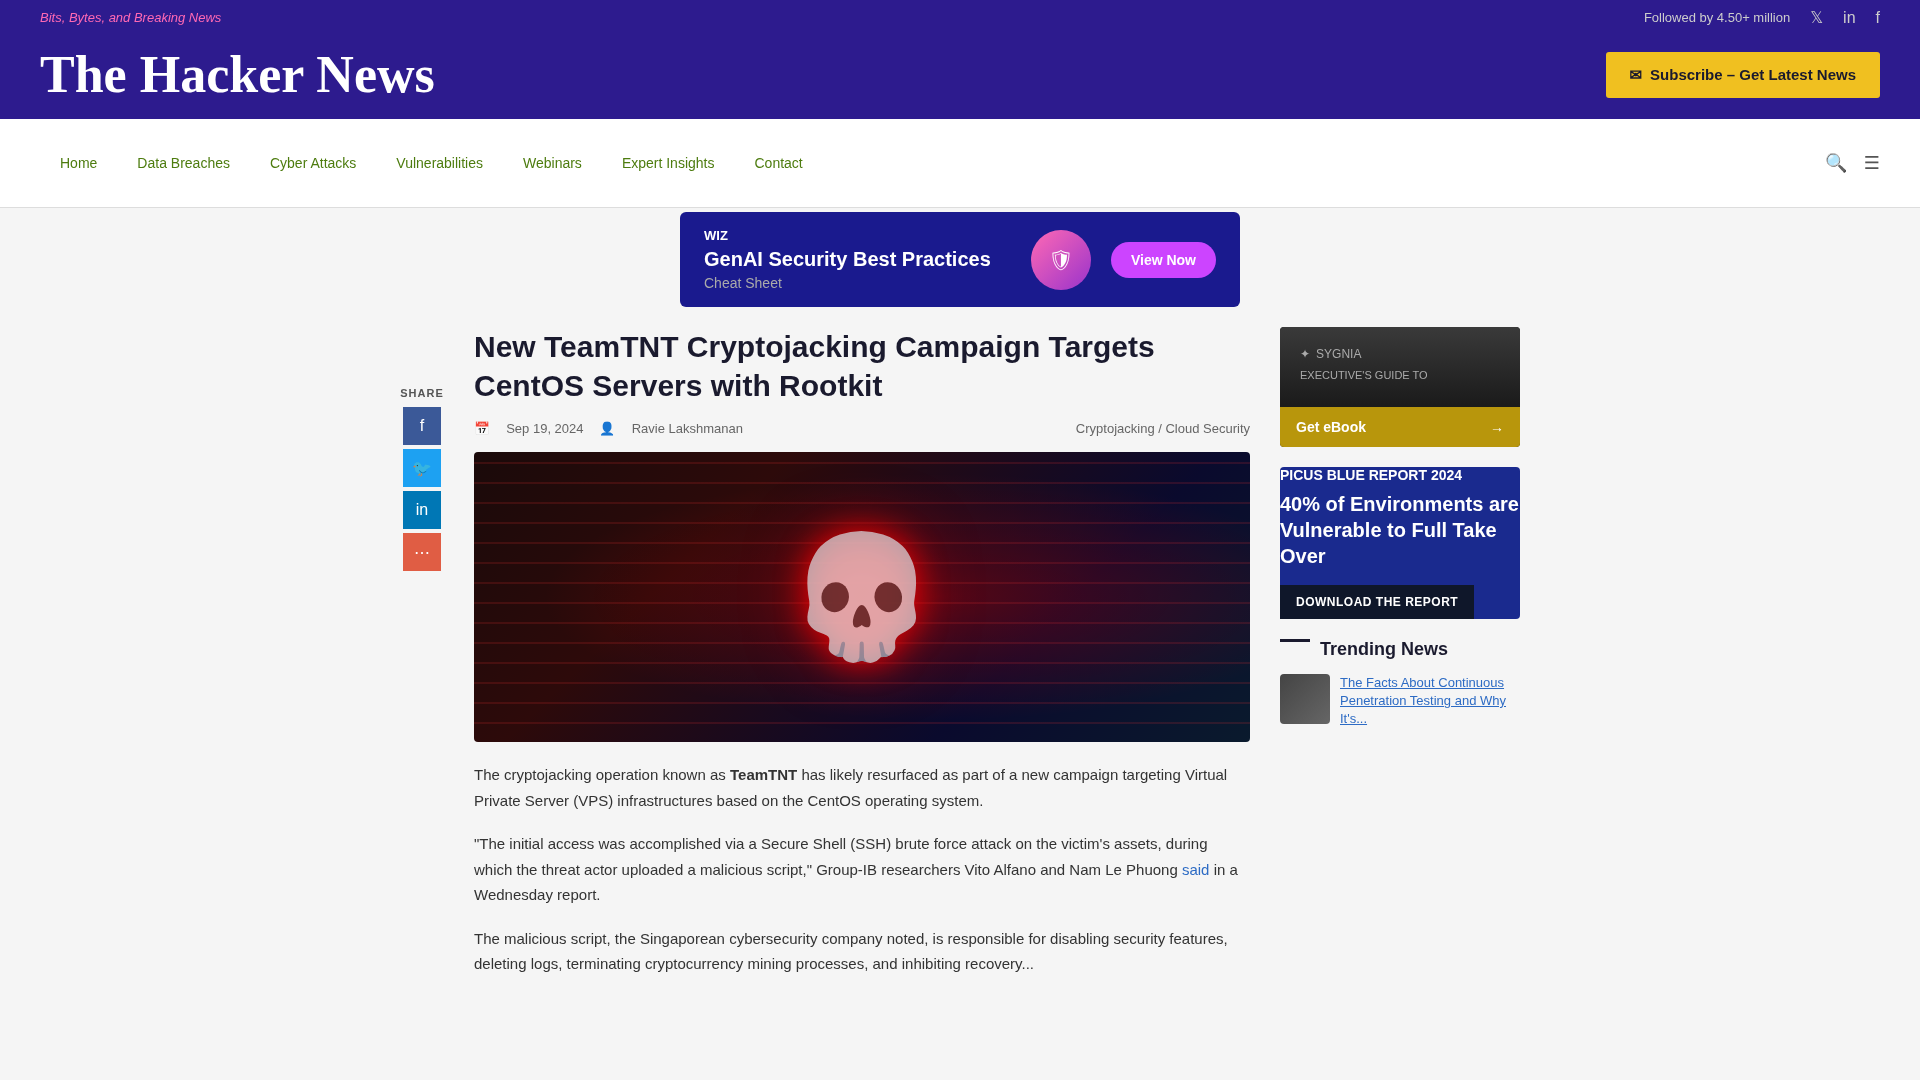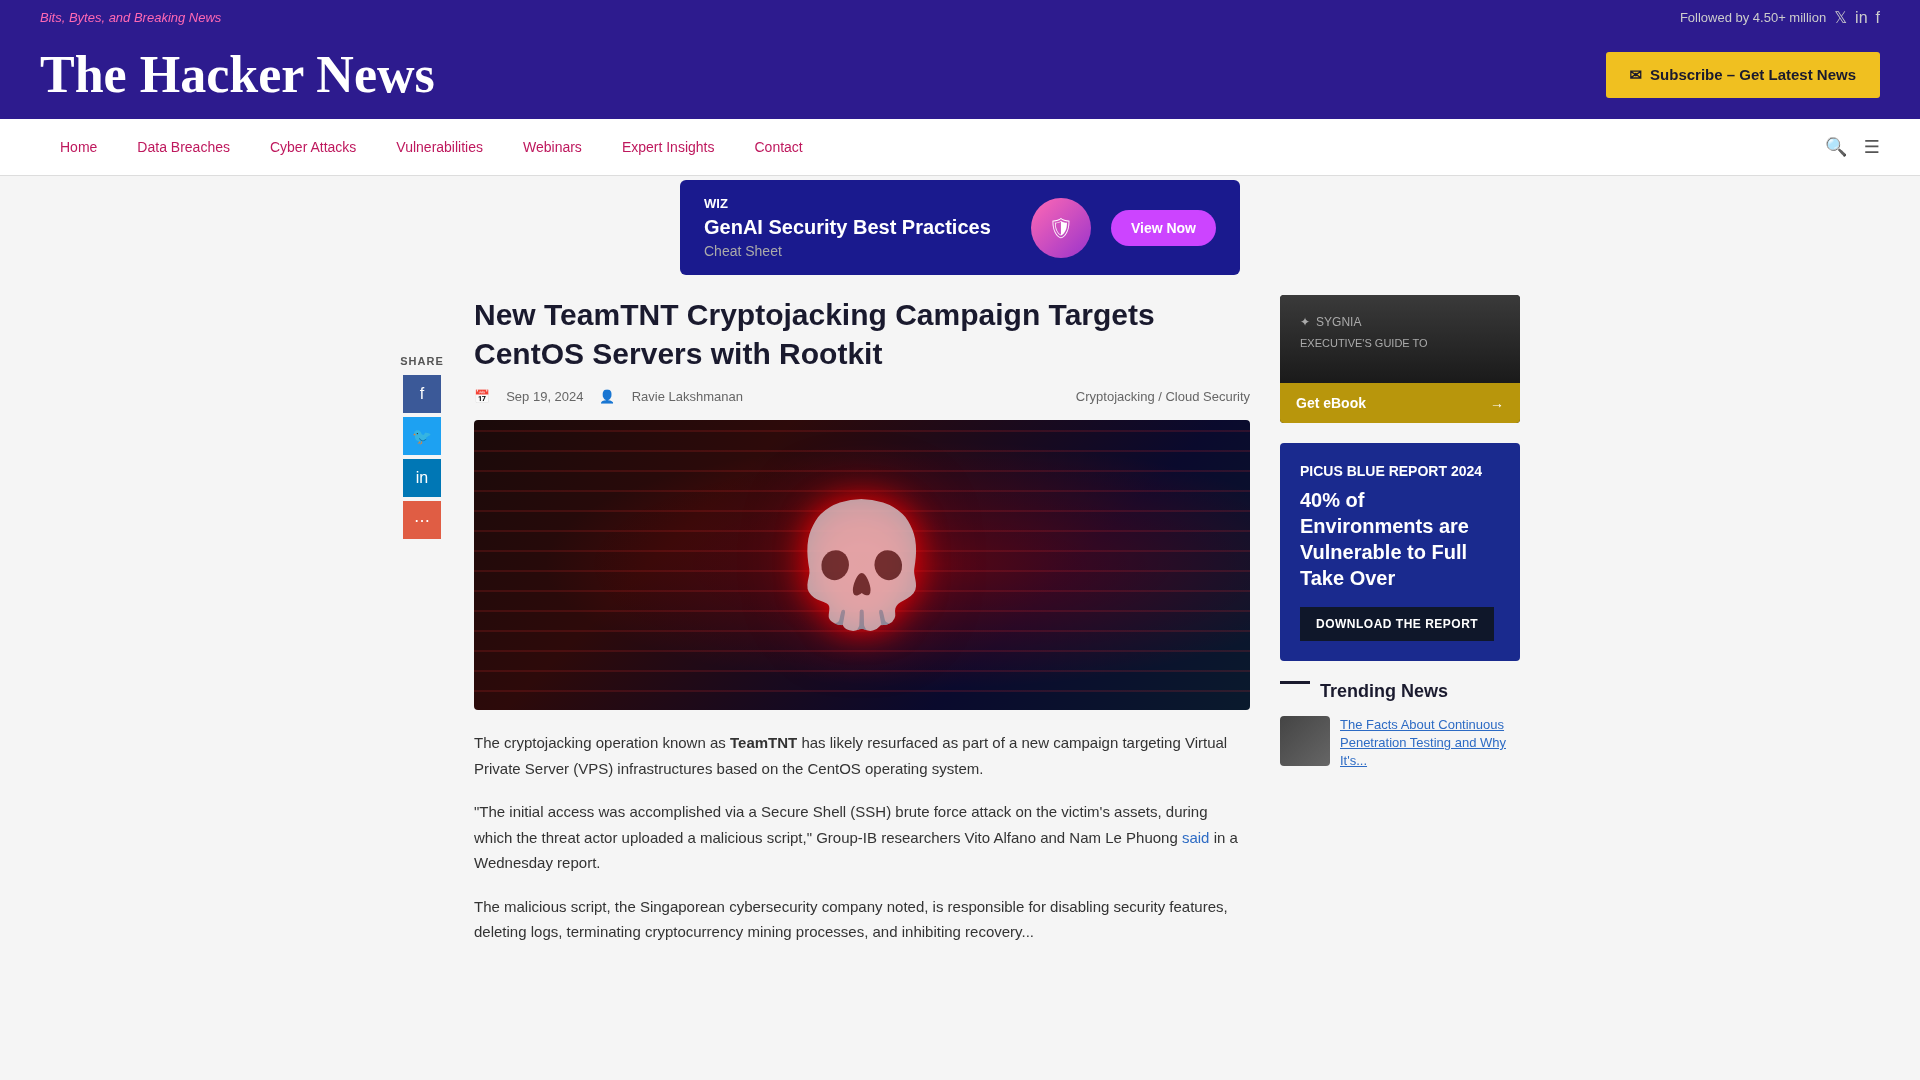--- a/index.html
+++ b/index.html
@@ -14,21 +14,21 @@
       justify-content: space-between;
     }
     .header-tagline {
       color: #ff69b4;
       font-size: 13px;
       font-style: italic;
     }
     .header-social {
       display: flex;
       align-items: center;
-      gap: 8px;
+      gap: 20px;
     }
     .header-followers {
       color: #ccc;
       font-size: 13px;
     }
     .social-icon {
       color: #ccc;
       font-size: 16px;
       cursor: pointer;
       text-decoration: none;
@@ -68,23 +68,23 @@
       padding: 0 40px;
       display: flex;
       align-items: center;
       justify-content: space-between;
     }
     .nav-links {
       display: flex;
       gap: 0;
     }
     .nav-link {
-      padding: 20px 20px;
+      padding: 36px 20px;
       font-size: 14px;
-      color: #be185d;
+      color: #4d7c0f;
       text-decoration: none;
       cursor: pointer;
       font-weight: 500;
     }
     .nav-icons {
       display: flex;
       align-items: center;
       gap: 16px;
     }
     .nav-icon-btn {
@@ -308,21 +308,20 @@
       justify-content: space-between;
       color: white;
       font-size: 14px;
       font-weight: bold;
       cursor: pointer;
     }
 
     .picus-ad {
       background: #1a2a8e;
       border-radius: 4px;
-      padding: 20px;
       margin-bottom: 20px;
       color: white;
     }
     .picus-brand {
       font-size: 14px;
       font-weight: bold;
       margin-bottom: 8px;
     }
     .picus-title {
       font-size: 20px;
@@ -470,21 +469,21 @@
   </div>
 
   <div class="sidebar-right">
 
     <div class="sidebar-ad">
       <div class="incident-ad">
         <div class="incident-ad-brand">
           <span>✦</span>
           <span>SYGNIA</span>
         </div>
-        <div style="font-size:11px;color:#aaa;margin-bottom:14px;">EXECUTIVE'S GUIDE TO</div>
+        <div style="font-size:11px;color:#aaa;margin-bottom:6px;">EXECUTIVE'S GUIDE TO</div>
       </div>
       <div class="incident-ad-footer">
         <span>Get eBook</span>
         <span>→</span>
       </div>
     </div>
 
     <div class="picus-ad">
       <div class="picus-brand">PICUS BLUE REPORT 2024</div>
       <div class="picus-title">40% of Environments are Vulnerable to Full Take Over</div>

